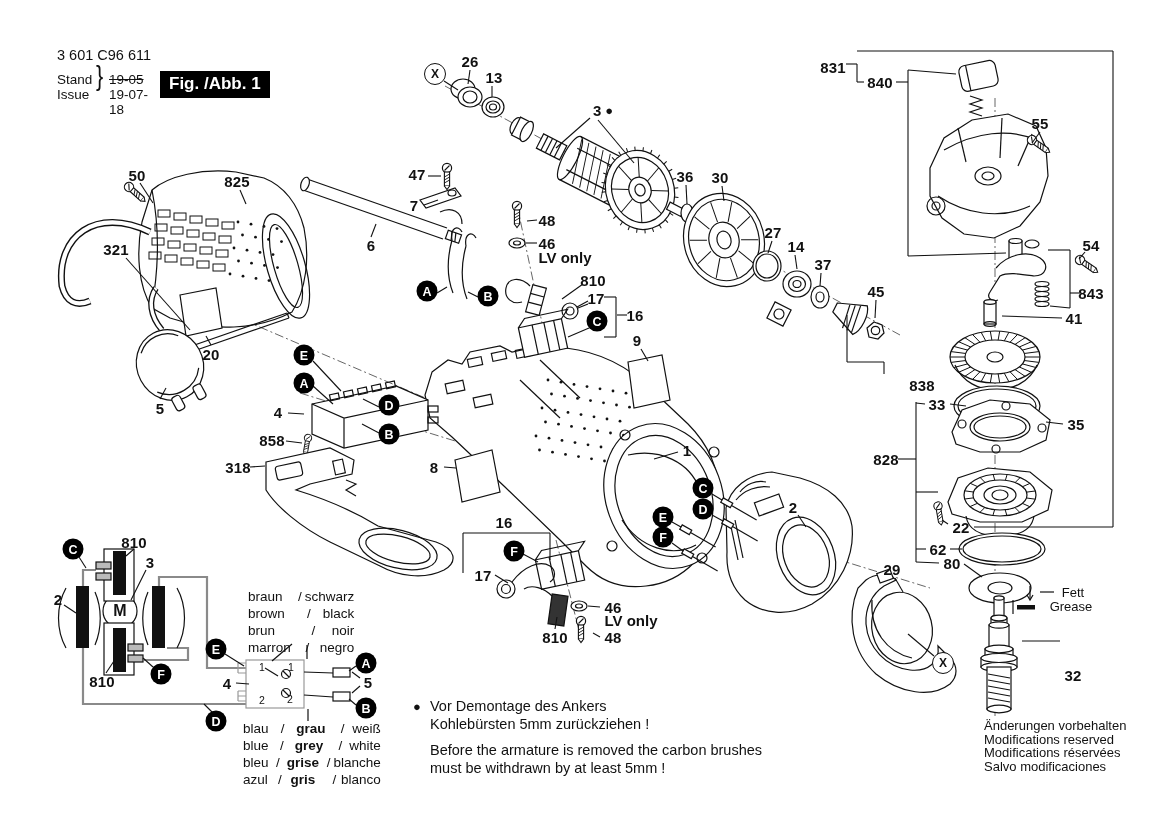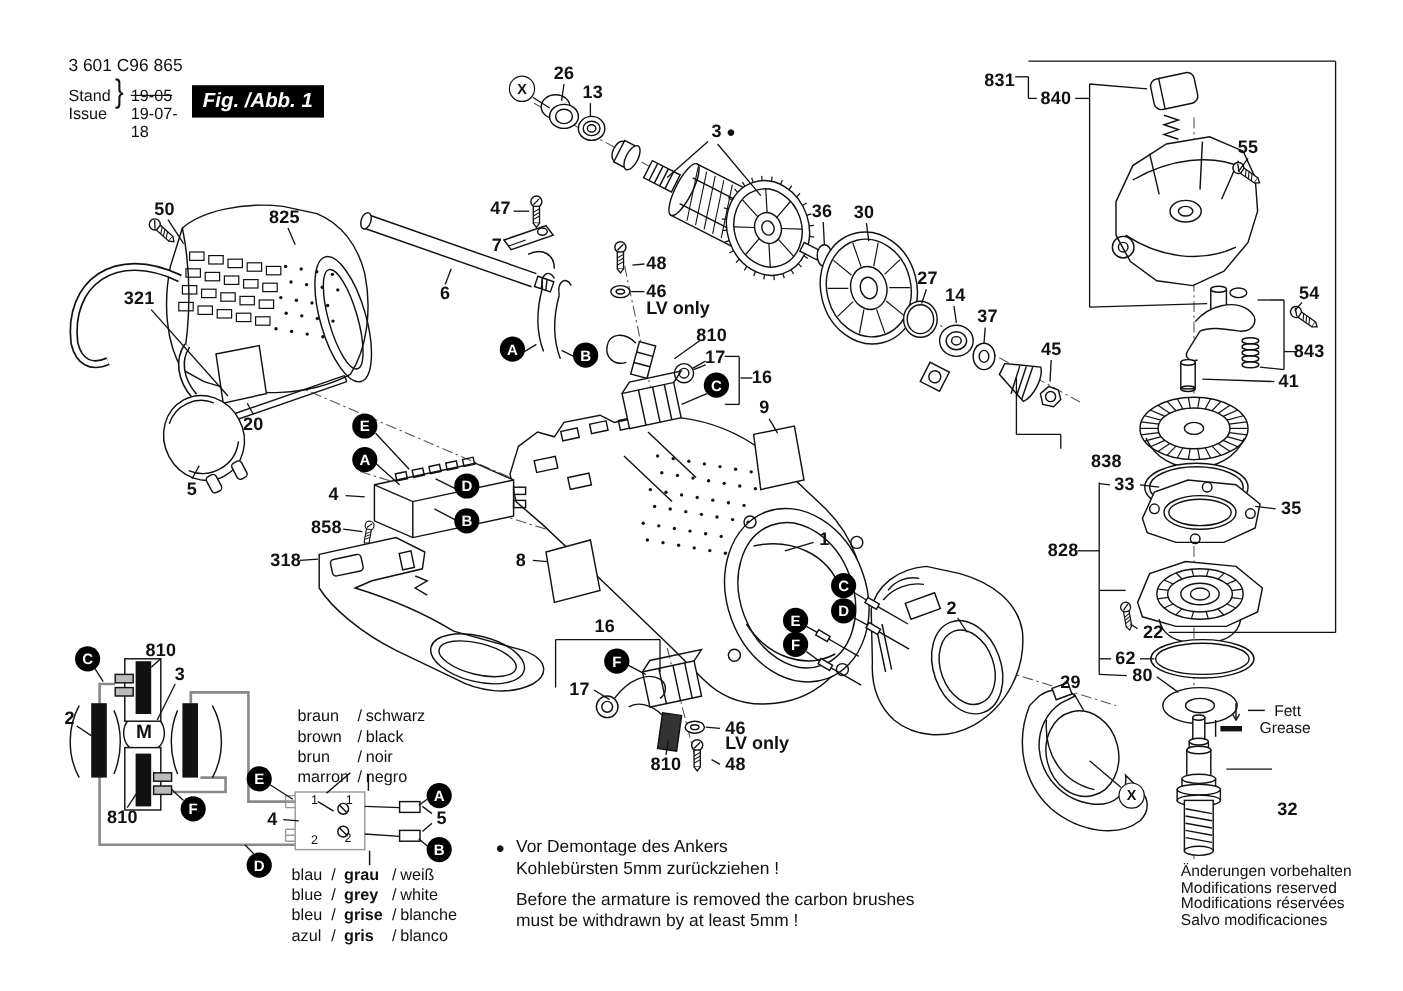--- a/index.html
+++ b/index.html
@@ -20,28 +20,28 @@
   .tiny{font-size:10.5px;}
   .m{font-size:16px;font-weight:bold;}
   .header{position:absolute;left:57px;top:48px;font-size:13.5px;line-height:15px;}
   .pn{font-size:14.5px;margin-bottom:9px;}
   .si-row{position:relative;}
   .si-brace{position:absolute;left:38px;top:-3px;font-size:27px;font-weight:normal;
             transform:scaleX(0.8);}
   .si-vals{position:absolute;left:52px;top:0;}
   .struck{text-decoration:line-through;}
   .figbadge{position:absolute;left:160px;top:71px;background:#000;color:#fff;
-            font-weight:bold;font-size:17px;padding:3px 9px 4px 9px;font-style:italic;}
+            font-weight:bold;font-size:17px;padding:3px 9px 4px 9px;}
   .warn{position:absolute;left:413px;top:697px;font-size:14.5px;line-height:18px;}
   .warn .b{position:absolute;left:0;top:1px;font-size:13px;}
   .warn .t{margin-left:17px;}
   .warn .en{margin-top:8px;}
   .footer{position:absolute;left:984px;top:719px;font-size:13px;line-height:13.5px;}
   .cblock{position:absolute;font-size:13.5px;line-height:17px;}
-  .cblock .row{display:flex;}
+  .cblock .row{display:flex;justify-content:space-between;}
   .cblock .c{display:inline-block;}
   .brown{left:248px;top:588px;}
   .brown .c1{width:50px;}
   .blue{left:243px;top:720px;}
   .blue .c1{width:33px;}
   .blue .c2{width:40px;padding-left:4px;font-weight:bold;}
   .cblock .sl{padding:0 3px 0 0;}
 </style>
 </head>
 <body>
@@ -760,21 +760,21 @@
           <line x1="604" y1="297" x2="616" y2="297"></line>
           <line x1="604" y1="337" x2="616" y2="337"></line>
           <line x1="463" y1="533" x2="463" y2="573"></line>
           <line x1="463" y1="533" x2="550" y2="533"></line>
           <line x1="550" y1="533" x2="550" y2="560"></line>
         </g>
   </g>
 </svg>
 
 <div class="header">
-  <div class="pn">3 601 C96 865</div>
+  <div class="pn">3 601 C96 611</div>
   <div class="si-row">
     <div>Stand</div>
     <div>Issue</div>
     <span class="si-brace">}</span>
     <div class="si-vals">
       <div class="struck">19-05</div>
       <div>19-07-18</div>
     </div>
   </div>
 </div>

